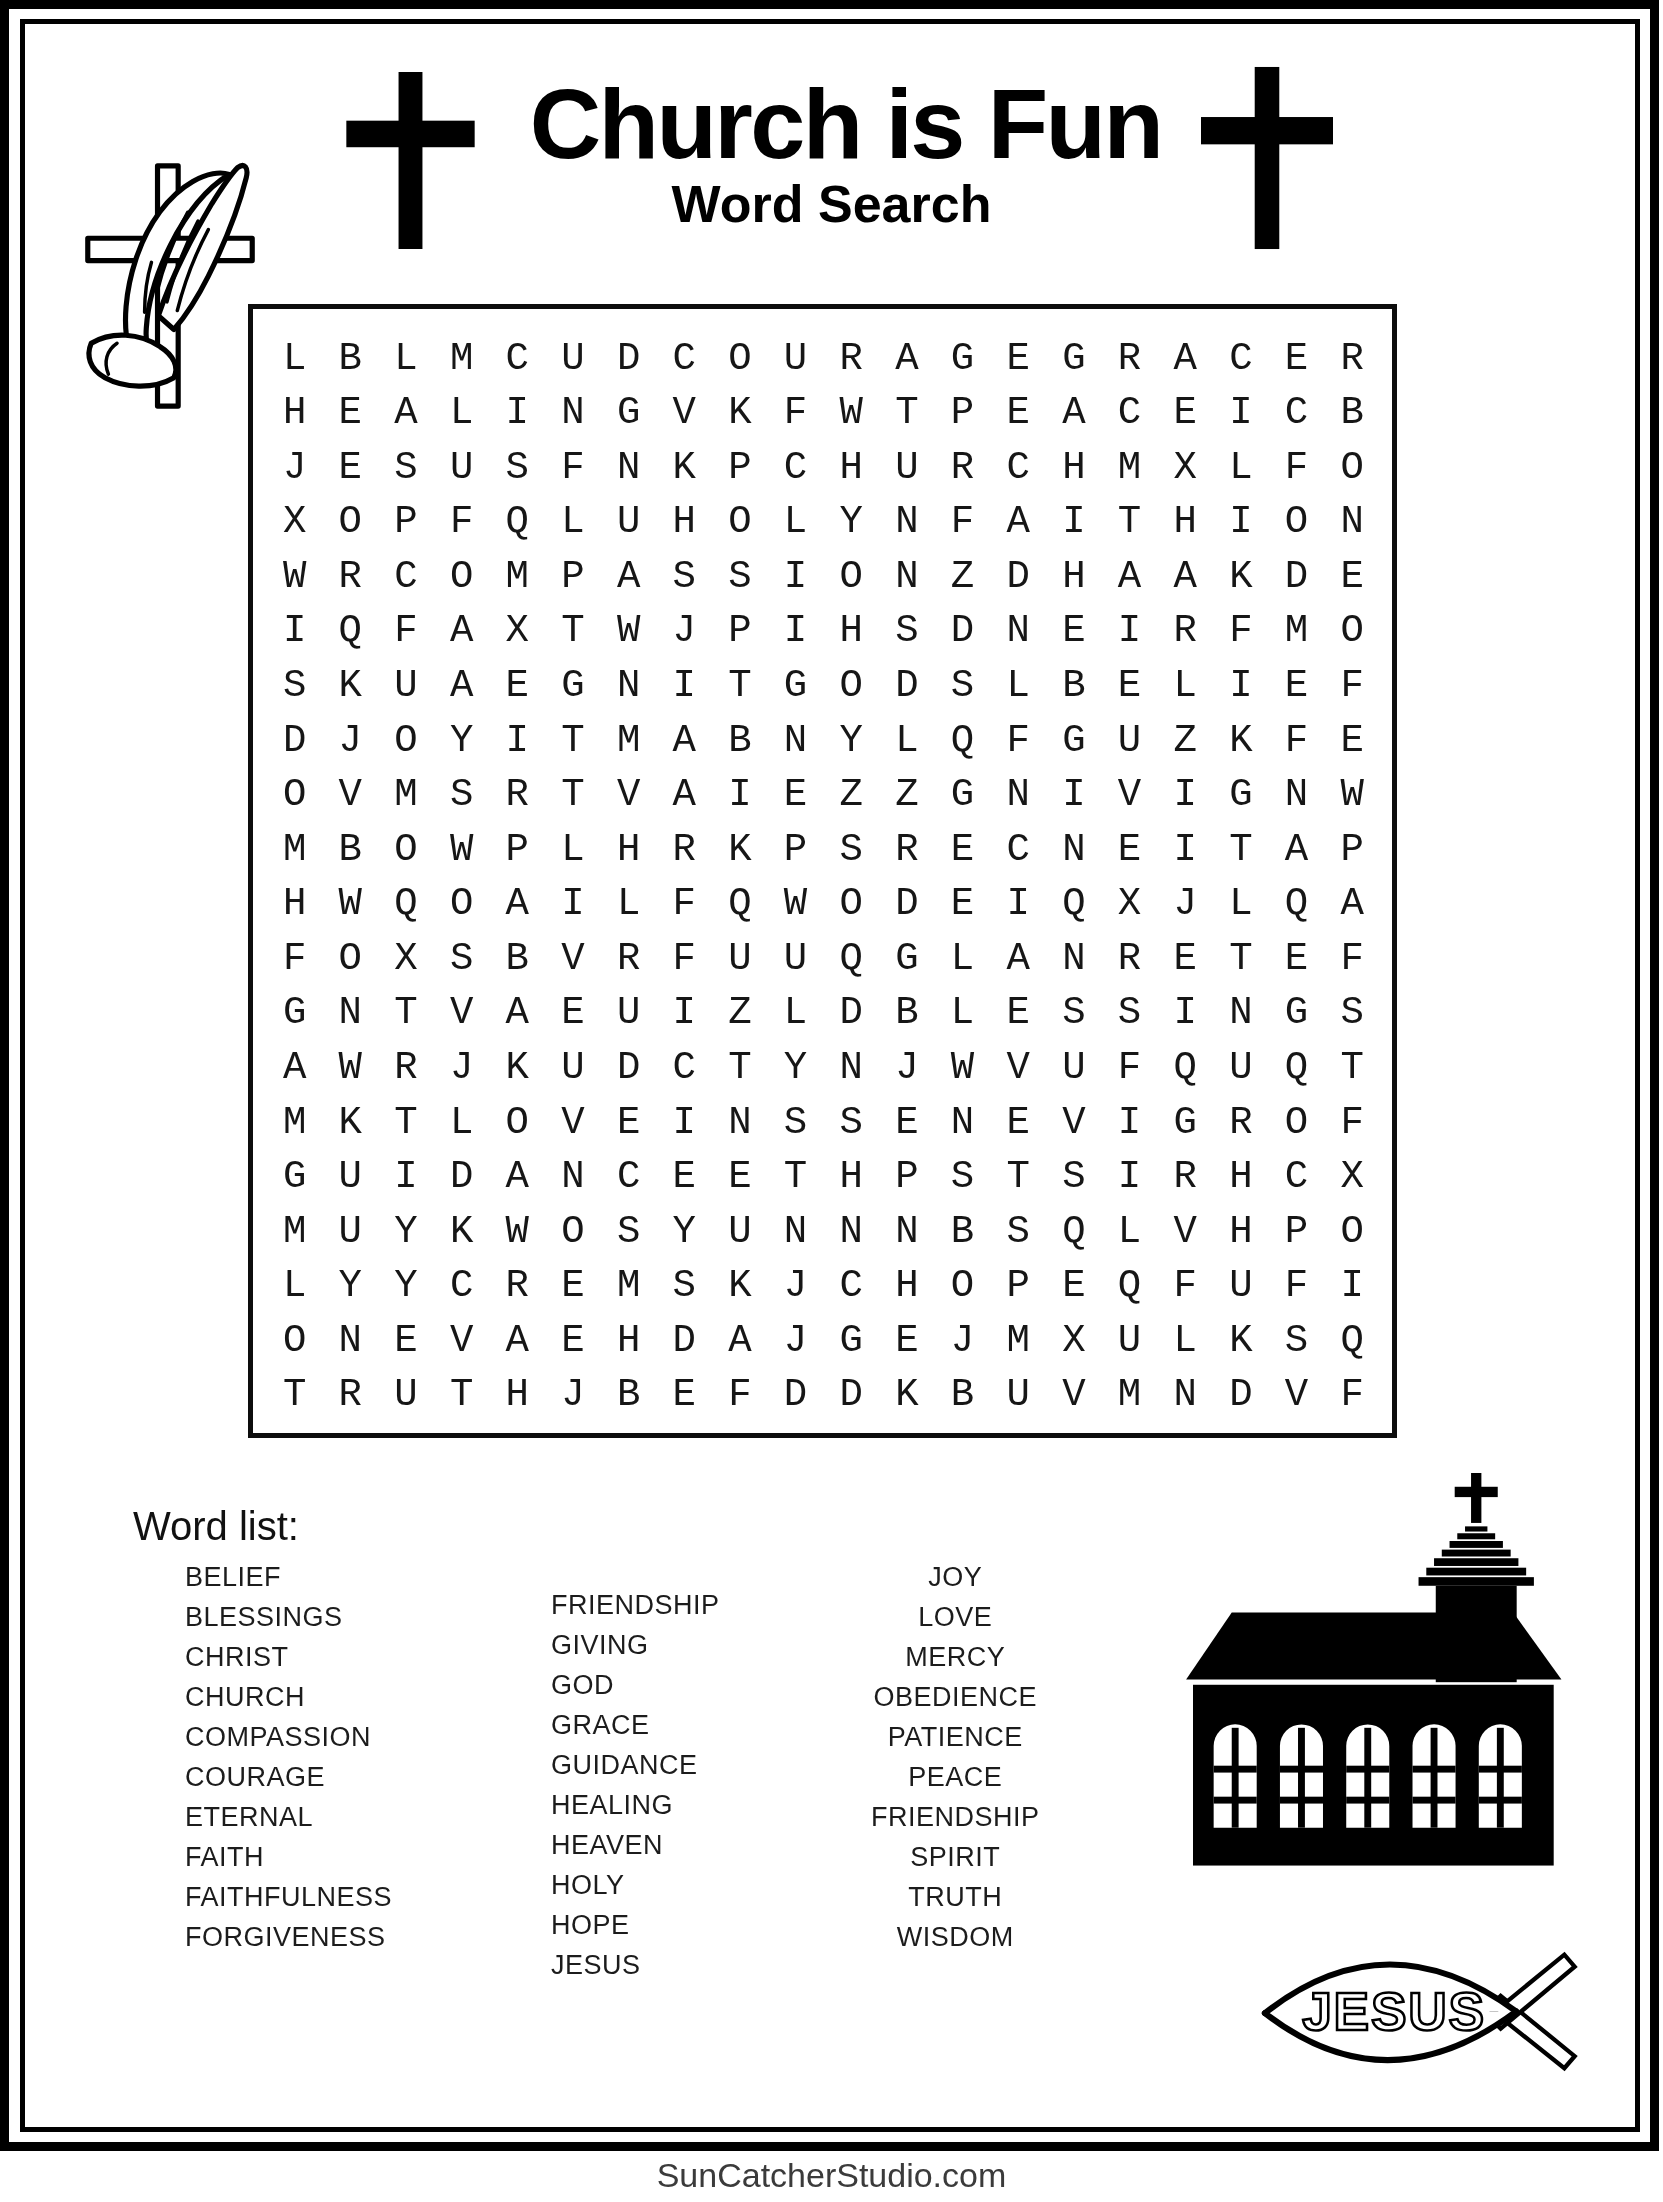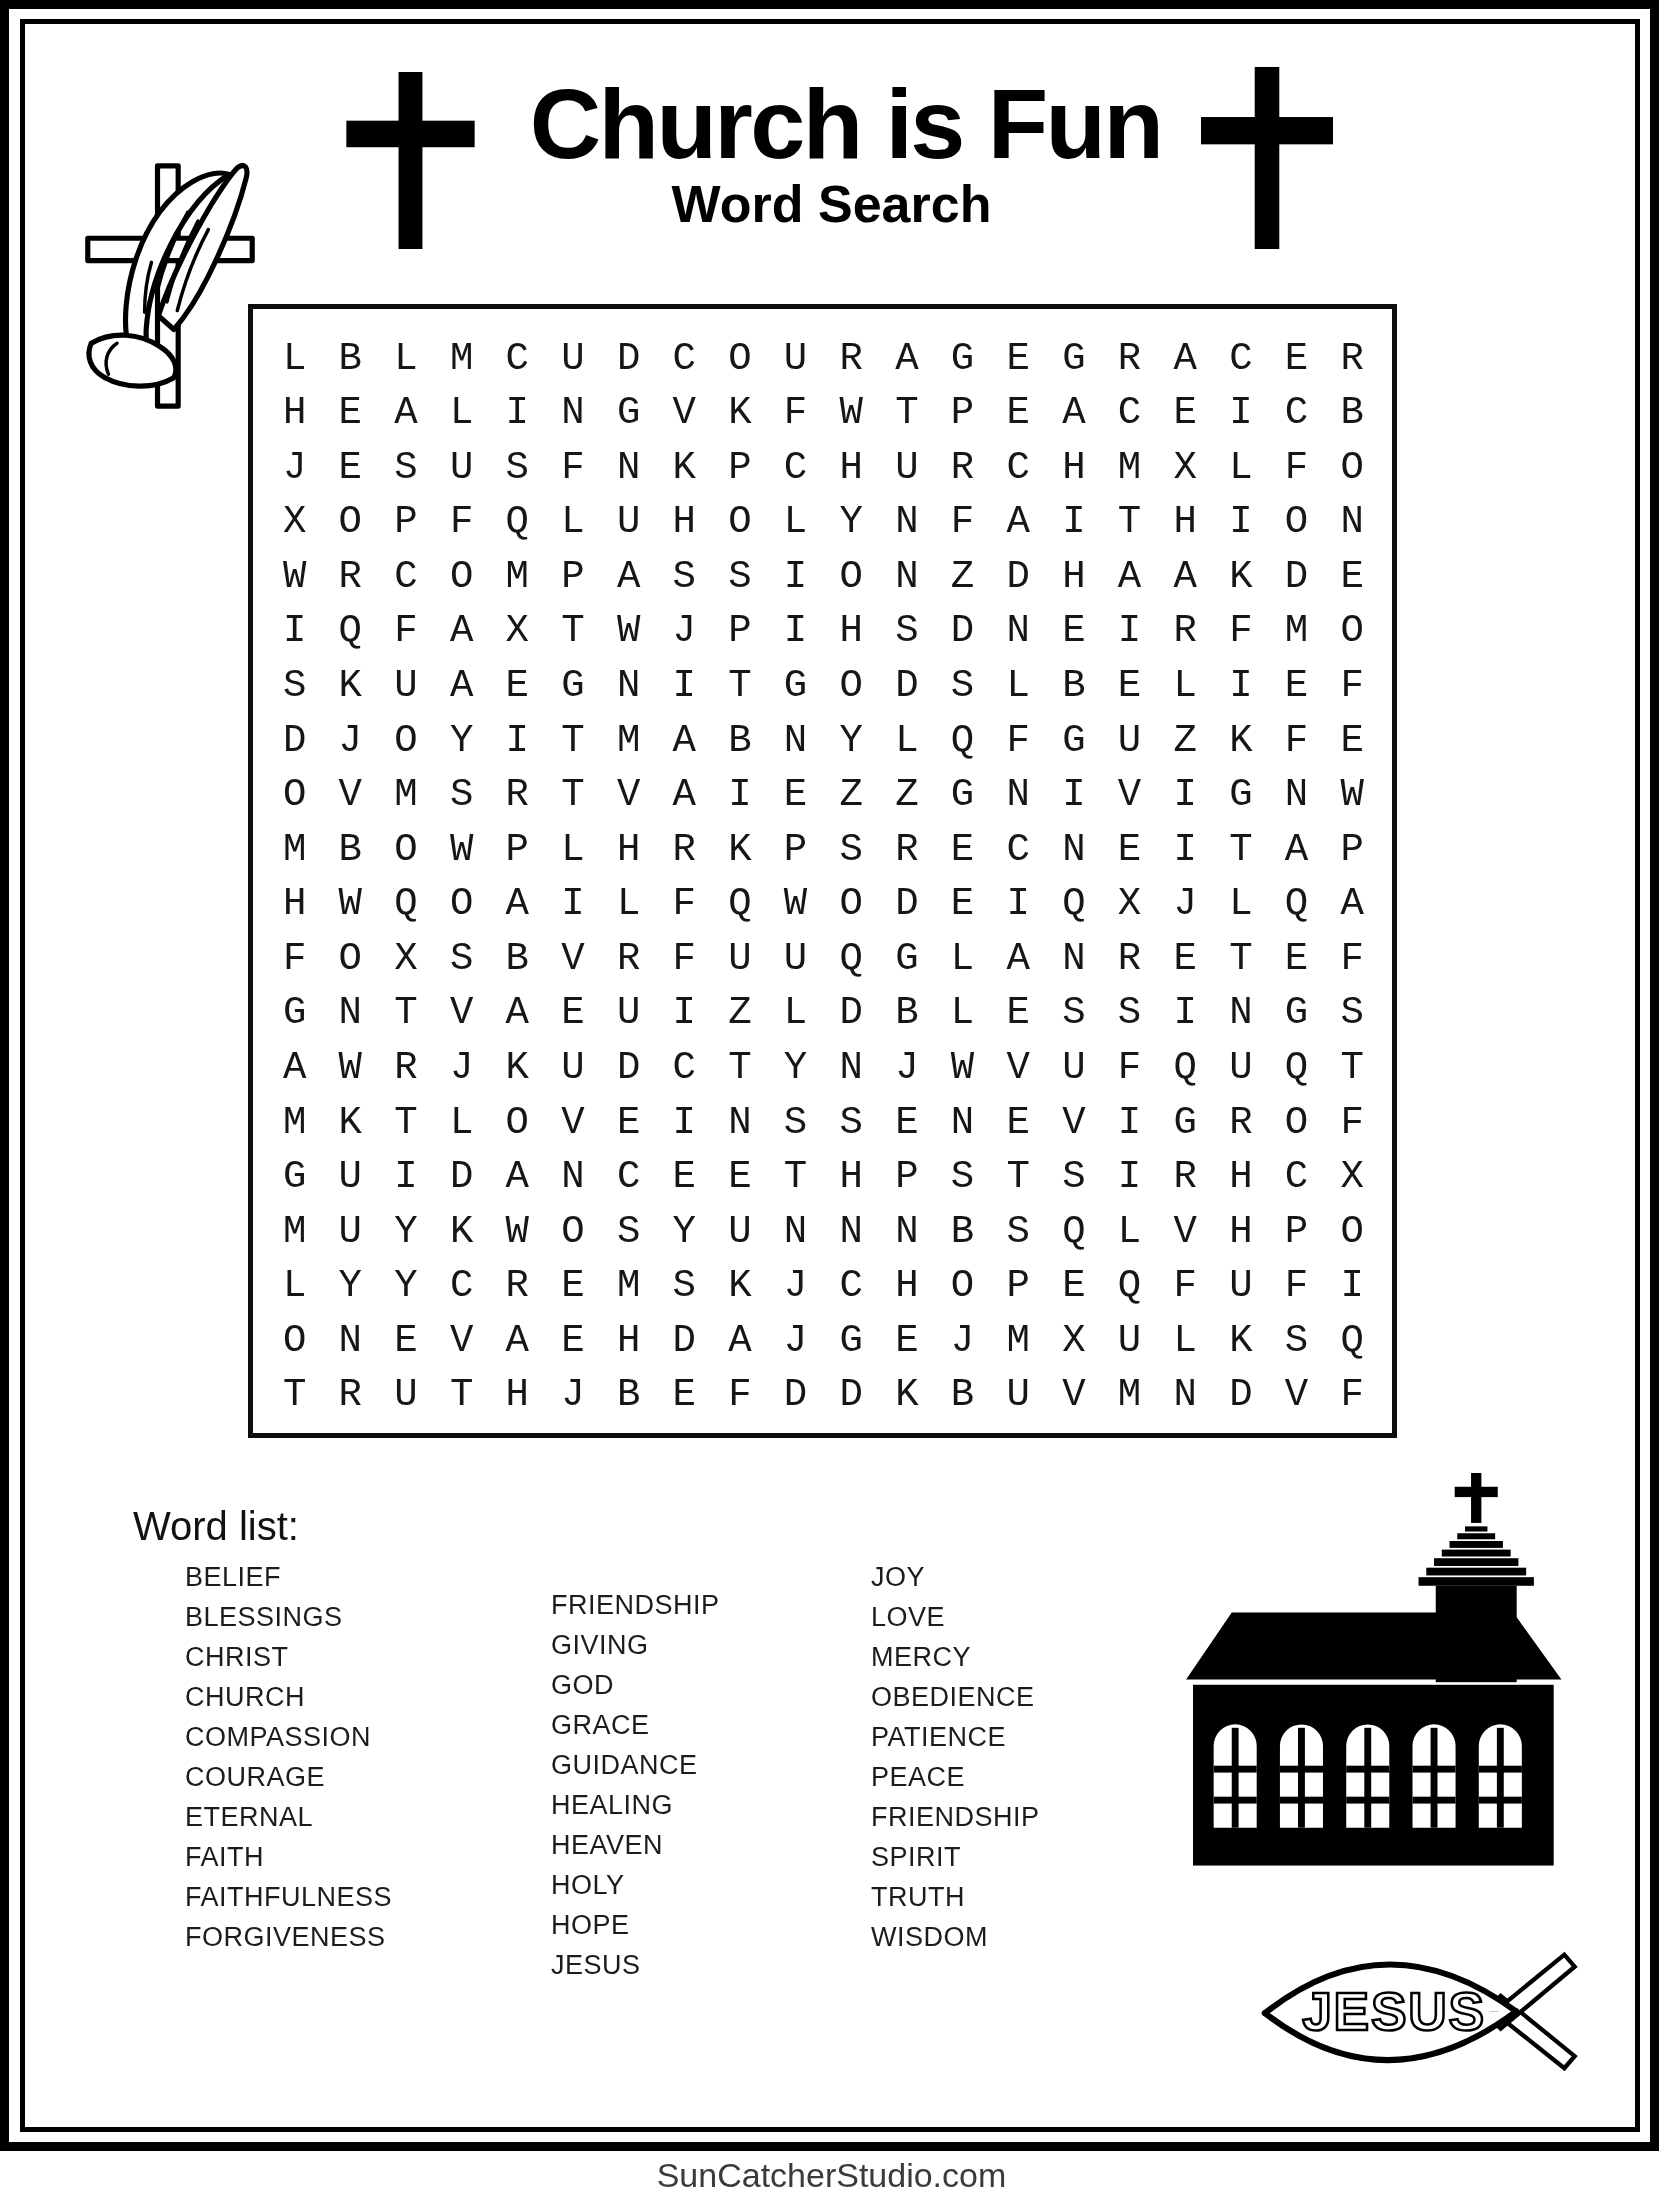--- a/index.html
+++ b/index.html
@@ -27,21 +27,21 @@
   .cell{
     display:flex;align-items:center;justify-content:center;
     font-family:"Liberation Mono",monospace;font-size:39px;color:#161616;
   }
   
   .wordlist-heading{position:absolute;left:133px;top:1504px;font-size:40px;color:#111;}
   .wcol{position:absolute;top:1557px;font-size:27px;letter-spacing:0.5px;color:#1c1c1c;}
   .wcol .word{height:40px;line-height:40px;}
   .wcol1{left:185px;}
   .wcol2{left:551px;margin-top:28px;}
-  .wcol3{left:871px;}
+  .wcol3{left:871px;text-align:center;}
   
   .church{position:absolute;left:1186px;top:1473px;}
   .fish{position:absolute;left:1258px;top:1946px;}
   
   .footer{position:absolute;left:0;right:0;top:2156px;text-align:center;font-size:34px;color:#3b3b3b;}
 </style>
 </head>
 <body>
 
 <div class="frame-outer"></div>

